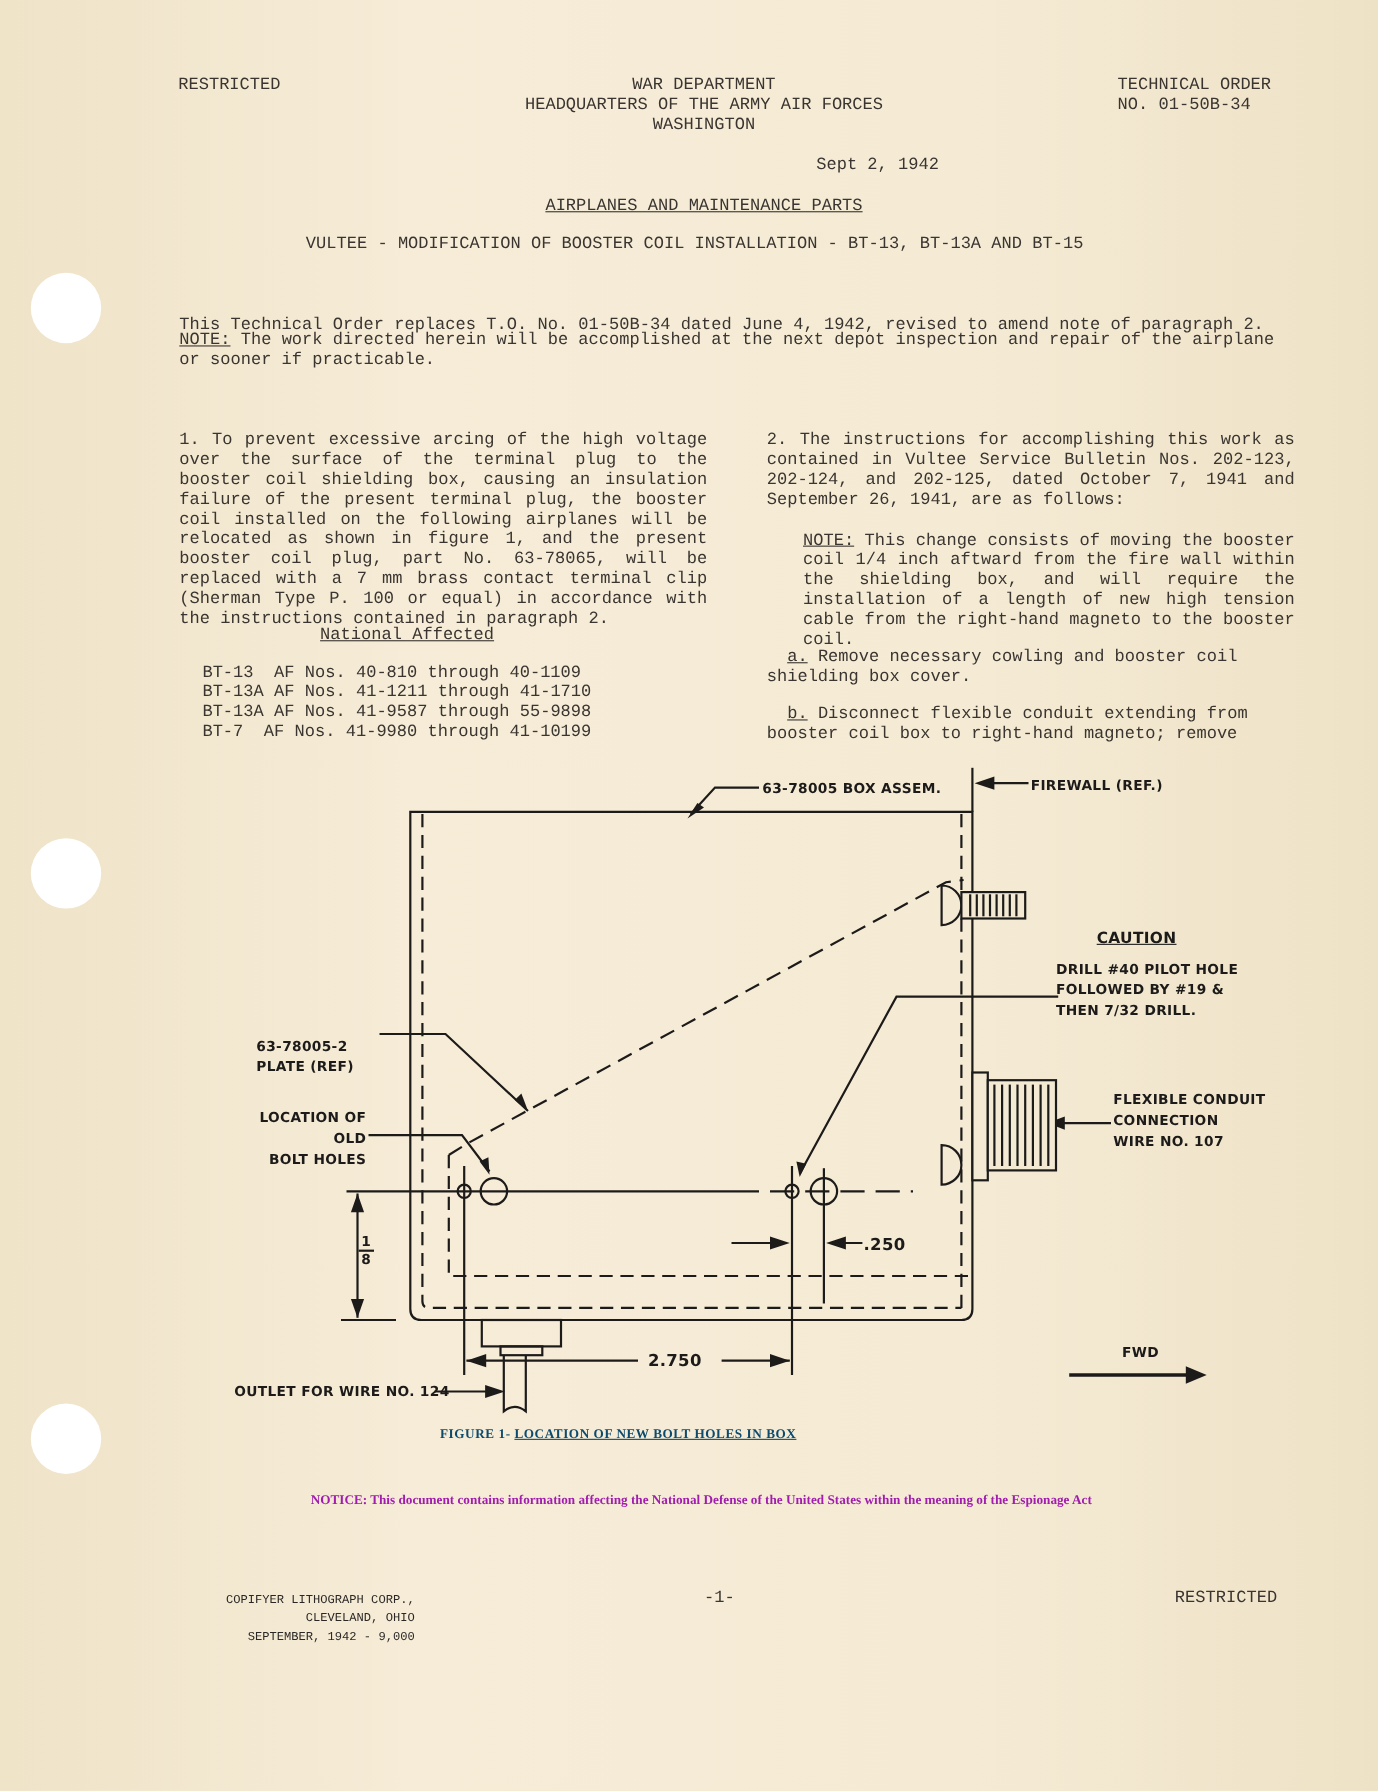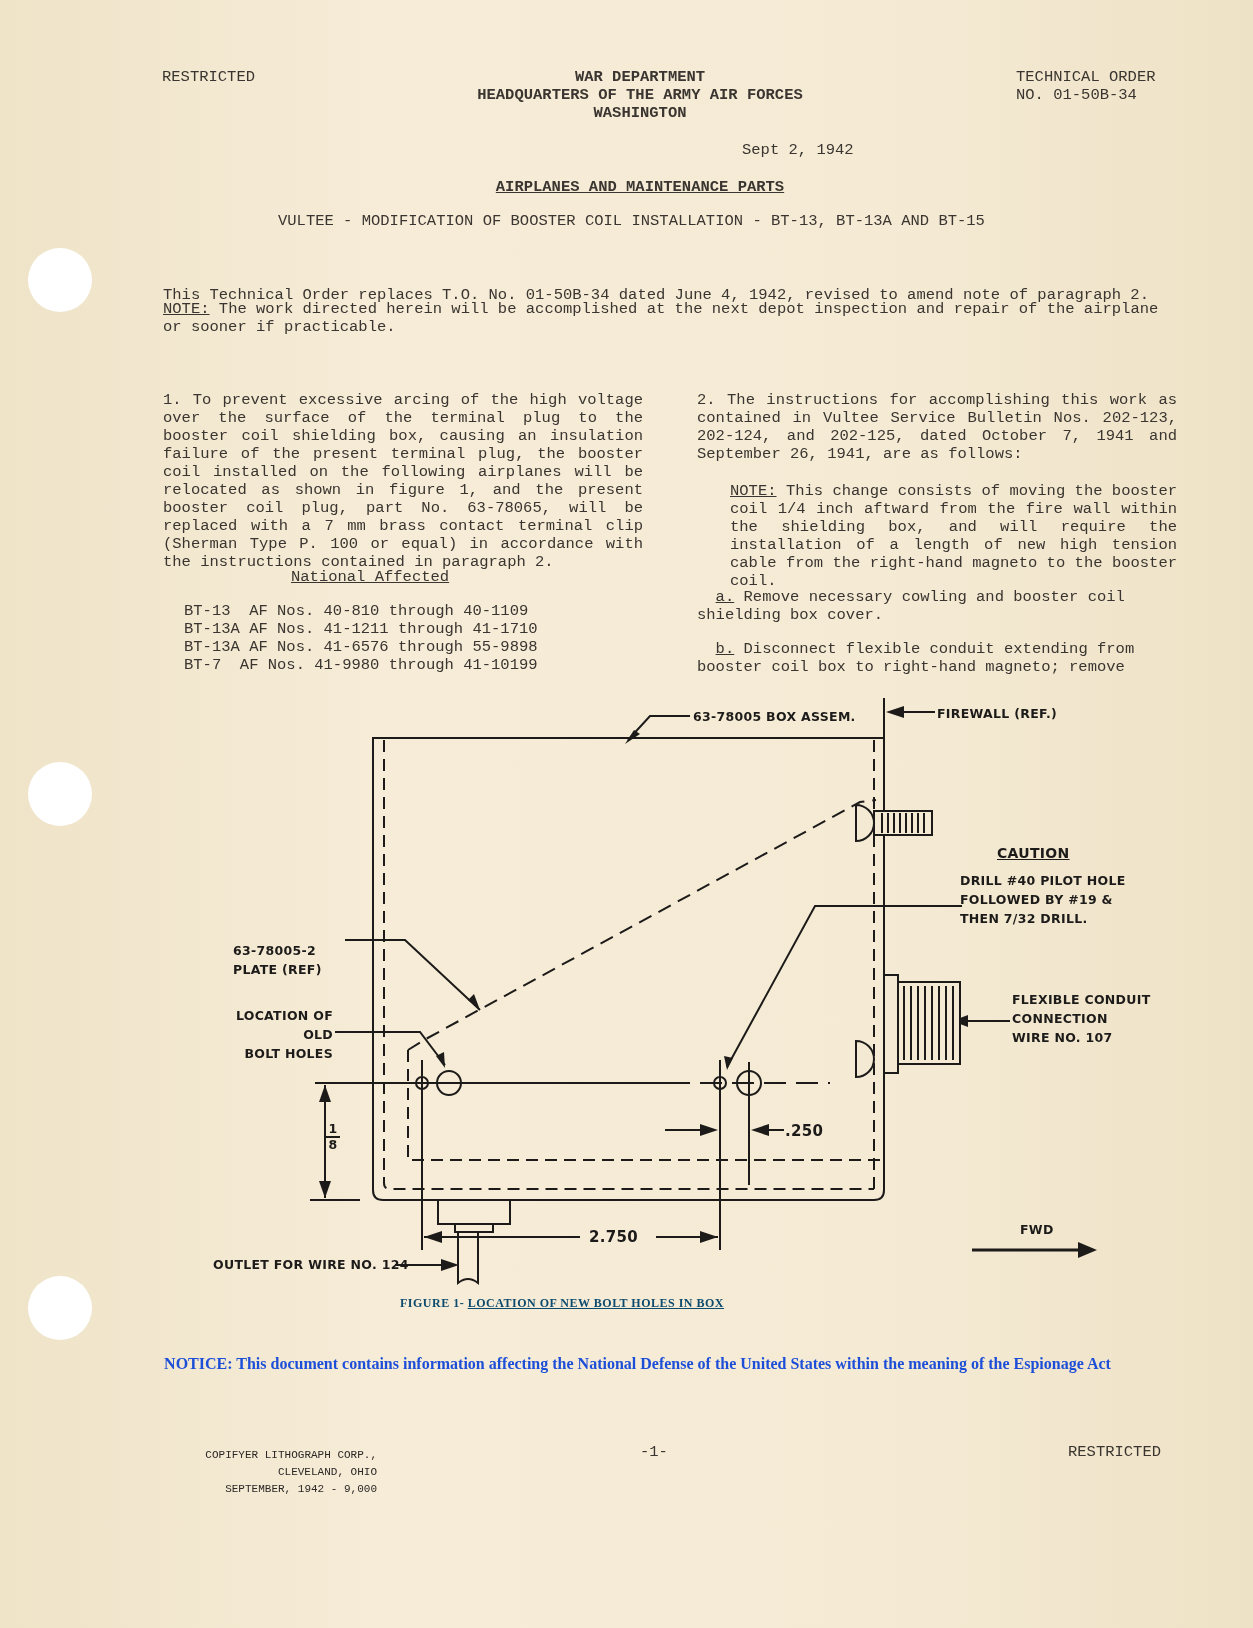--- a/index.html
+++ b/index.html
@@ -13,26 +13,26 @@
     .page-tint {
       position: absolute; inset: 0;
       background: linear-gradient(90deg, #efe3c8 0%, #f6ecd7 30%, #f5ebd5 70%, #eee2c6 100%);
     }
     .punch-hole {
       position: absolute; left: 28px; width: 64px; height: 64px;
       border-radius: 50%; background: #ffffff;
     }
     .mono { font-family: "Liberation Mono", "DejaVu Sans Mono", monospace; font-size: 15.5px; line-height: 18px; }
     .abs { position: absolute; }
-    .center { text-align: center; font-weight: bold; }
+    .center { text-align: center; }
     .u { text-decoration: underline; }
     .justify { text-align: justify; text-align-last: left; margin-top: 38px; }
     .drawing-text { font-family: "DejaVu Sans", "Liberation Sans", sans-serif; font-weight: bold; font-size: 12.5px; color: #1d1b1a; letter-spacing: 0.3px; }
     .fig-caption { font-family: "Liberation Serif", "DejaVu Serif", serif; font-weight: bold; font-size: 12px; color: #0c4a6e; letter-spacing: 0.5px; }
-    .notice { font-family: "Liberation Serif", "DejaVu Serif", serif; font-weight: bold; font-size: 16px; color: #1d4ed8; line-height: 17px; }
+    .notice { font-family: "Liberation Serif", "DejaVu Serif", serif; font-weight: bold; font-size: 12px; color: #a21caf; line-height: 17px; }
     .printer { font-family: Liberation Mono, monospace; font-size: 11px; color: #2a2725; line-height: 17px; text-align: right; }
     .list-row { white-space: pre; }
   </style>
 </head>
 <body>
 
 <div class="page-tint"></div>
 
 <div class="punch-hole" style="top:248px"></div>
 <div class="punch-hole" style="top:762px"></div>
@@ -56,21 +56,21 @@
 <div class="abs mono" style="left:163px;top:300px;width:1012px">
   <span class="u">NOTE:</span>
   <span>The work directed herein will be accomplished at the next depot inspection and repair of the airplane or sooner if practicable.</span>
 </div>
 
 <div class="abs mono justify" style="left:163px;top:353px;width:480px">1. To prevent excessive arcing of the high voltage over the surface of the terminal plug to the booster coil shielding box, causing an insulation failure of the present terminal plug, the booster coil installed on the following airplanes will be relocated as shown in figure 1, and the present booster coil plug, part No. 63-78065, will be replaced with a 7 mm brass contact terminal clip (Sherman Type P. 100 or equal) in accordance with the instructions contained in paragraph 2.</div>
 <div class="abs mono u" style="left:291px;top:568px">National Affected</div>
 <div class="abs mono" style="left:184px;top:602px">
   <div class="list-row"><span>BT-13 </span> <span>AF Nos.</span> <span>40-810</span> <span>through</span> <span>40-1109</span></div>
   <div class="list-row"><span>BT-13A</span> <span>AF Nos.</span> <span>41-1211</span> <span>through</span> <span>41-1710</span></div>
-  <div class="list-row"><span>BT-13A</span> <span>AF Nos.</span> <span>41-6576</span> <span>through</span> <span>55-9898</span></div>
+  <div class="list-row"><span>BT-13A</span> <span>AF Nos.</span> <span>41-9587</span> <span>through</span> <span>55-9898</span></div>
   <div class="list-row"><span>BT-7 </span> <span>AF Nos.</span> <span>41-9980</span> <span>through</span> <span>41-10199</span></div>
 </div>
 
 <div class="abs mono justify" style="left:697px;top:353px;width:480px">2. The instructions for accomplishing this work as contained in Vultee Service Bulletin Nos. 202-123, 202-124, and 202-125, dated October 7, 1941 and September 26, 1941, are as follows:</div>
 <div class="abs mono justify" style="left:730px;top:444px;width:447px">
   <span class="u">NOTE:</span>
   <span>This change consists of moving the booster coil 1/4 inch aftward from the fire wall within the shielding box, and will require the installation of a length of new high tension cable from the right-hand magneto to the booster coil.</span>
 </div>
 <div class="abs mono" style="left:697px;top:588px;width:480px">
   &nbsp;&nbsp;<span class="u">a.</span>

